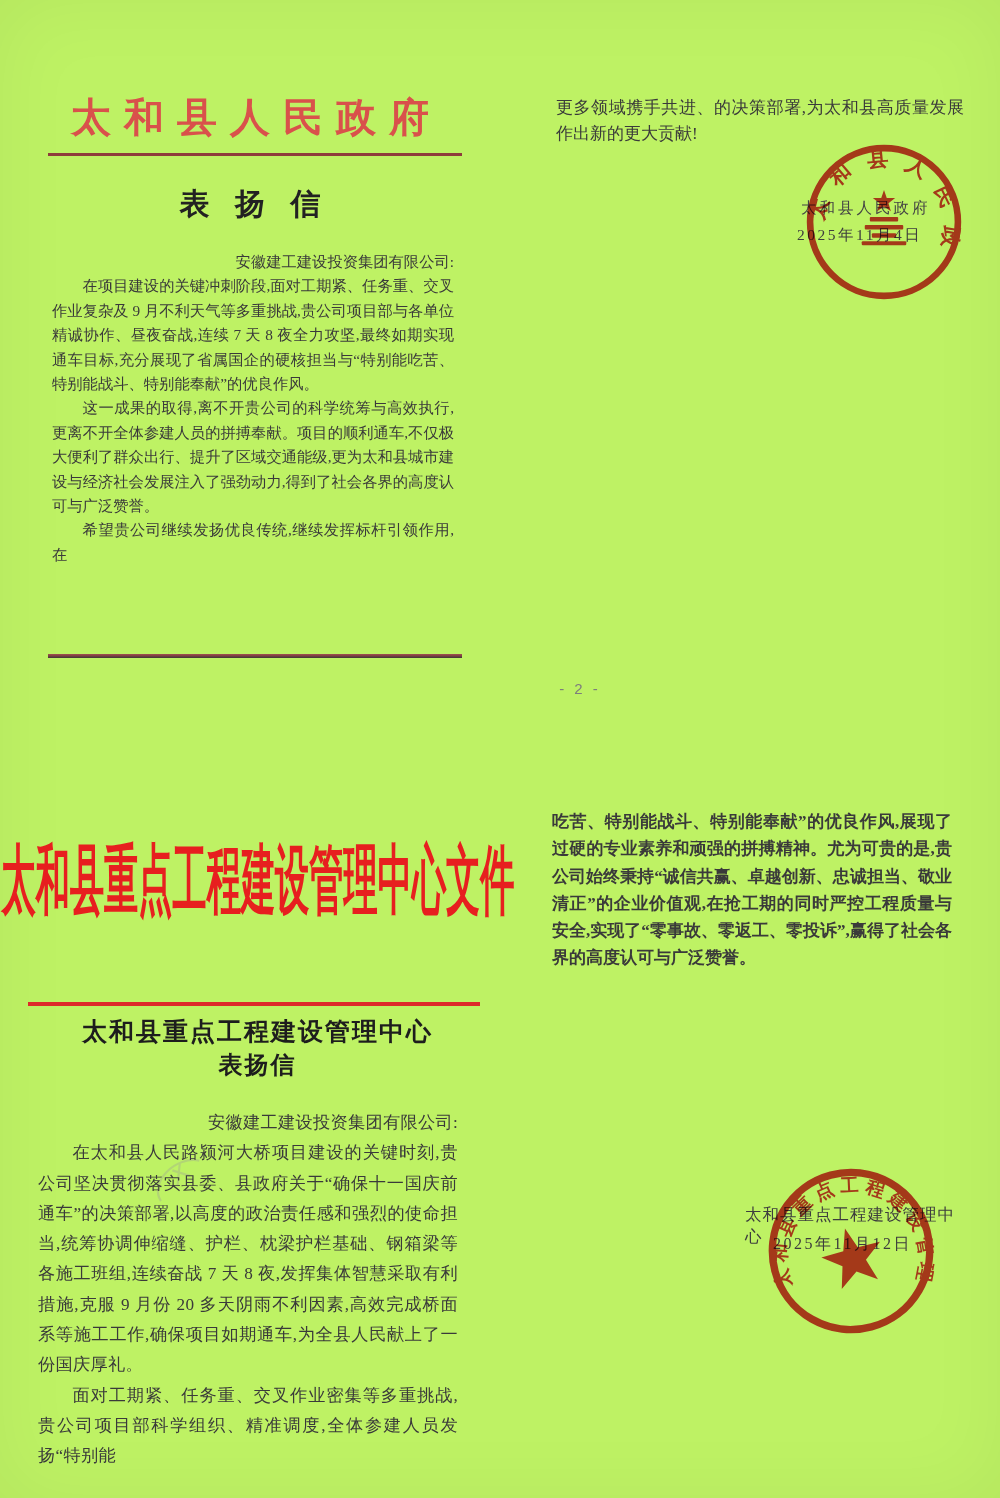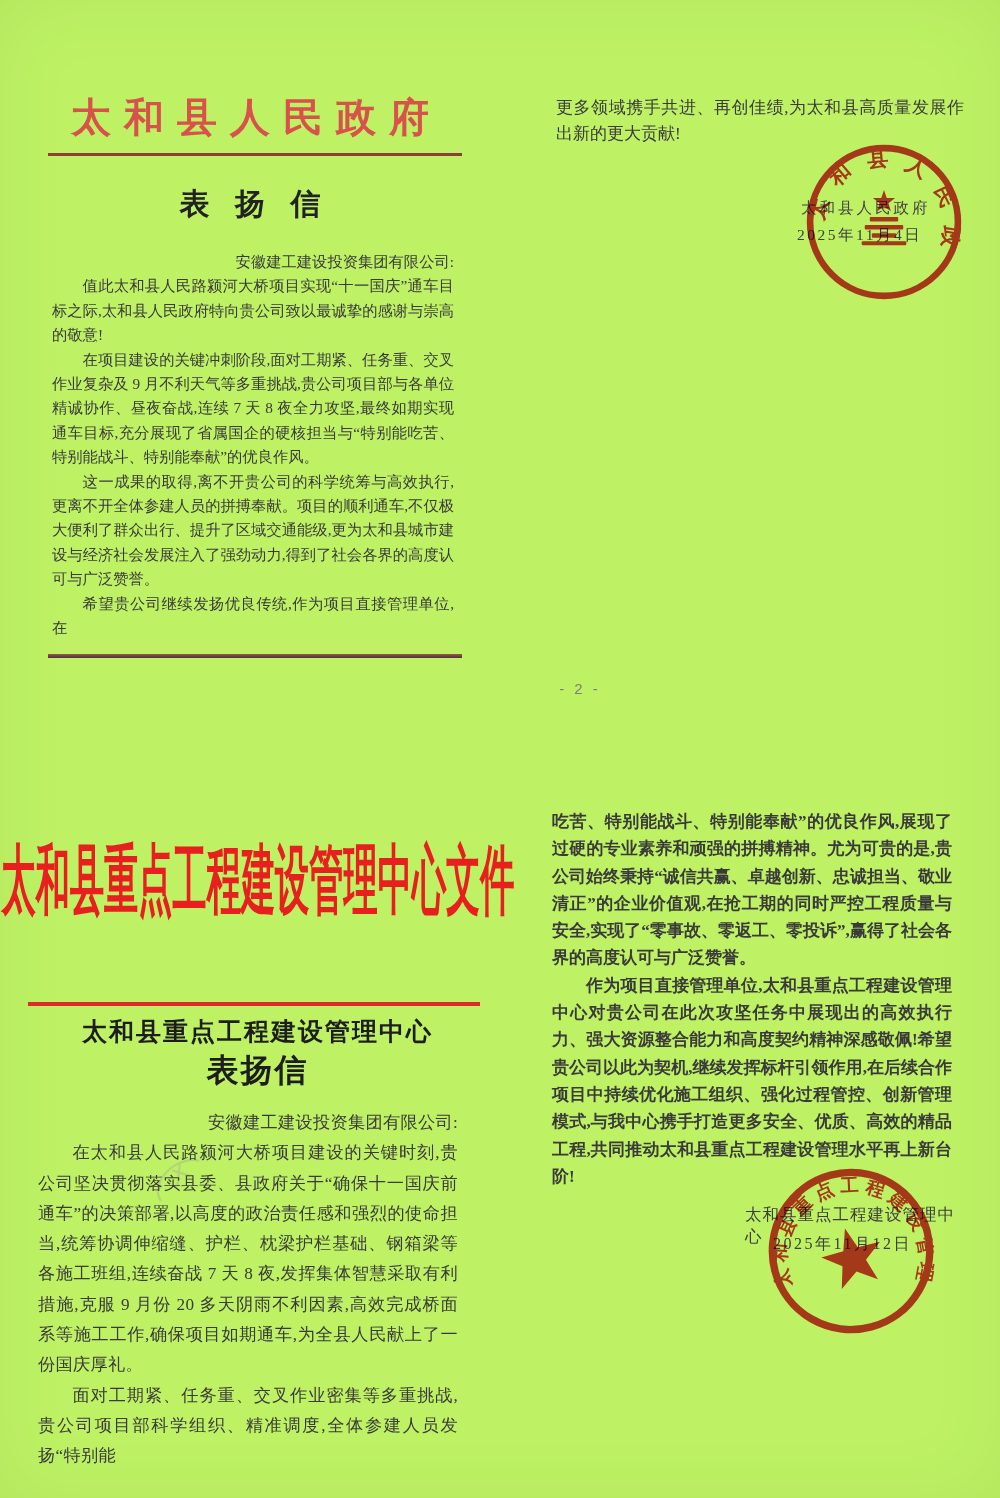--- a/index.html
+++ b/index.html
@@ -71,21 +71,21 @@
     position:absolute; top:164px; left:8px; width:452px; height:4px;
     background:#dd2a2a;
   }
   .org-title {
     position:absolute; top:177px; left:0; width:100%;
     text-align:center; font-size:25px; font-weight:bold; color:#1d1d1d;
     letter-spacing:2px;
   }
   .doc-title2 {
     position:absolute; top:211px; left:0; width:100%;
-    text-align:center; font-size:32px; font-weight:bold; color:#1d1d1d;
+    text-align:center; font-size:24px; font-weight:bold; color:#1d1d1d;
     letter-spacing:2px;
   }
   .body3 {
     position:absolute; top:270px; left:18px; width:420px;
     font-size:17.2px; line-height:30.3px; text-align:justify;
     letter-spacing:0.3px;
   }
   .artifact {
     position:absolute; top:305px; left:122px; width:76px; height:64px;
     opacity:0.32; pointer-events:none;
@@ -105,31 +105,30 @@
 <body>
 
 <div id="canvas">
 
   <div class="page" id="page1">
     <div class="letterhead">太和县人民政府</div>
     <div class="divider-dark-red"></div>
     <div class="doc-title">表 扬 信</div>
     <div class="body1">
       <p class="salutation">安徽建工建设投资集团有限公司:</p>
-      <p class="para">值此太和县人民路颍河大桥项目实现“十一国庆”通车目标之际,太和县人民政府特向贵公司致以最诚挚的感谢与崇高的敬意!</p>
       <p class="para">在项目建设的关键冲刺阶段,面对工期紧、任务重、交叉作业复杂及 9 月不利天气等多重挑战,贵公司项目部与各单位精诚协作、昼夜奋战,连续 7 天 8 夜全力攻坚,最终如期实现通车目标,充分展现了省属国企的硬核担当与“特别能吃苦、特别能战斗、特别能奉献”的优良作风。</p>
       <p class="para">这一成果的取得,离不开贵公司的科学统筹与高效执行,更离不开全体参建人员的拼搏奉献。项目的顺利通车,不仅极大便利了群众出行、提升了区域交通能级,更为太和县城市建设与经济社会发展注入了强劲动力,得到了社会各界的高度认可与广泛赞誉。</p>
-      <p class="para">希望贵公司继续发扬优良传统,作为项目直接管理单位,在</p>
+      <p class="para">希望贵公司继续发扬优良传统,继续发挥标杆引领作用,在</p>
     </div>
     <div class="footer-line"></div>
   </div>
 
   <div class="page" id="page2">
     <div class="body2">
-      <p class="no-indent">更多领域携手共进、再创佳绩,为太和县高质量发展作出新的更大贡献!</p>
+      <p class="no-indent">更多领域携手共进、的决策部署,为太和县高质量发展作出新的更大贡献!</p>
     </div>
     <div class="sig-name2">太和县人民政府</div>
     <div class="sig-date2">2025年11月4日</div>
 
     <div class="seal" id="seal1">
       <svg viewBox="0 0 160 160" width="100%" height="100%">
         <circle cx="80" cy="80" r="73" fill="none" stroke="#d8262b" stroke-width="6.5"></circle>
         <path id="arcSeal1" d="M 28 114 A 60 60 0 1 1 132 114" fill="none"></path>
         <text font-size="21" font-weight="bold" fill="#d8262b" font-family="'Liberation Serif','DejaVu Serif',serif">
           <textPath href="#arcSeal1" startOffset="36" textLength="240" lengthAdjust="spacing">太和县人民政府</textPath>
@@ -165,21 +164,20 @@
     <div class="body3">
       <p class="salutation">安徽建工建设投资集团有限公司:</p>
       <p class="para">在太和县人民路颍河大桥项目建设的关键时刻,贵公司坚决贯彻落实县委、县政府关于“确保十一国庆前通车”的决策部署,以高度的政治责任感和强烈的使命担当,统筹协调伸缩缝、护栏、枕梁护栏基础、钢箱梁等各施工班组,连续奋战 7 天 8 夜,发挥集体智慧采取有利措施,克服 9 月份 20 多天阴雨不利因素,高效完成桥面系等施工工作,确保项目如期通车,为全县人民献上了一份国庆厚礼。</p>
       <p class="para">面对工期紧、任务重、交叉作业密集等多重挑战,贵公司项目部科学组织、精准调度,全体参建人员发扬“特别能</p>
     </div>
   </div>
 
   <div class="page" id="page4">
     <div class="body4">
       <p class="no-indent">吃苦、特别能战斗、特别能奉献”的优良作风,展现了过硬的专业素养和顽强的拼搏精神。尤为可贵的是,贵公司始终秉持“诚信共赢、卓越创新、忠诚担当、敬业清正”的企业价值观,在抢工期的同时严控工程质量与安全,实现了“零事故、零返工、零投诉”,赢得了社会各界的高度认可与广泛赞誉。</p>
-      <p class="para">作为项目直接管理单位,太和县重点工程建设管理中心对贵公司在此次攻坚任务中展现出的高效执行力、强大资源整合能力和高度契约精神深感敬佩!希望贵公司以此为契机,继续发挥标杆引领作用,在后续合作项目中持续优化施工组织、强化过程管控、创新管理模式,与我中心携手打造更多安全、优质、高效的精品工程,共同推动太和县重点工程建设管理水平再上新台阶!</p>
     </div>
     <div class="sig-name4">太和县重点工程建设管理中心</div>
     <div class="sig-date4">2025年11月12日</div>
 
     <div class="seal" id="seal2">
       <svg viewBox="0 0 160 160" width="100%" height="100%">
         <g transform="rotate(-15 80 80)">
           <circle cx="80" cy="80" r="74" fill="none" stroke="#d8262b" stroke-width="7"></circle>
           <path id="arcSeal2" d="M 24 116 A 63 63 0 1 1 136 116" fill="none"></path>
           <text font-size="17.5" font-weight="bold" fill="#d8262b" font-family="'Liberation Serif','DejaVu Serif',serif">

